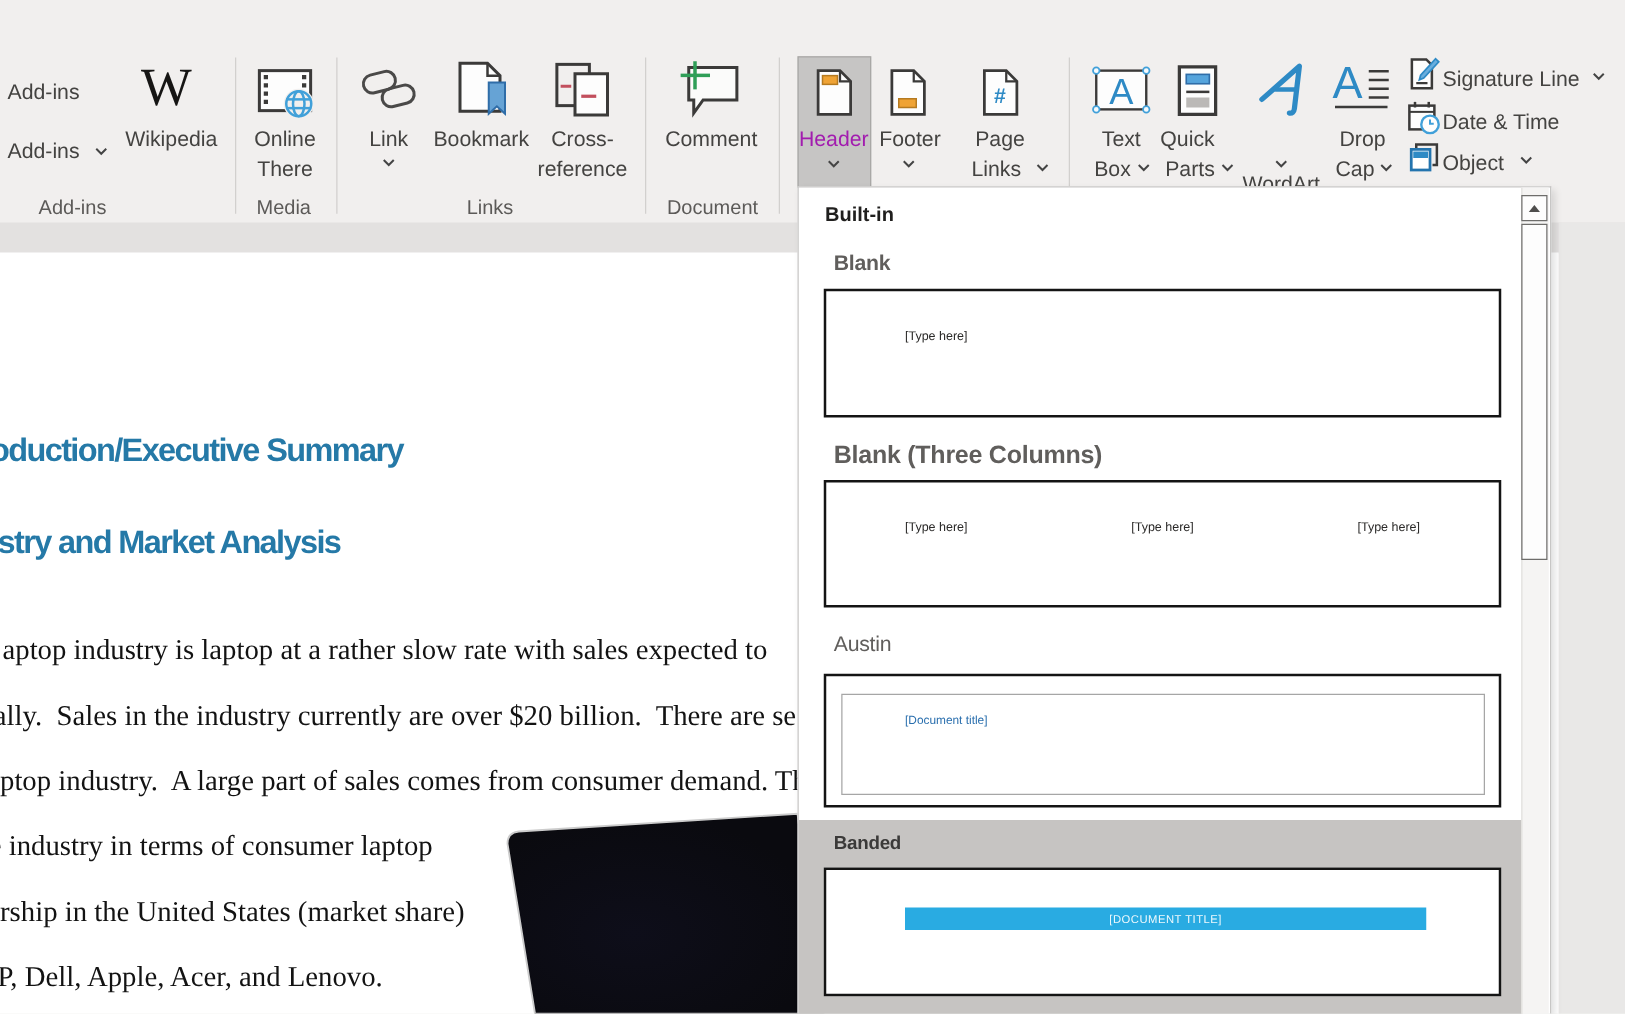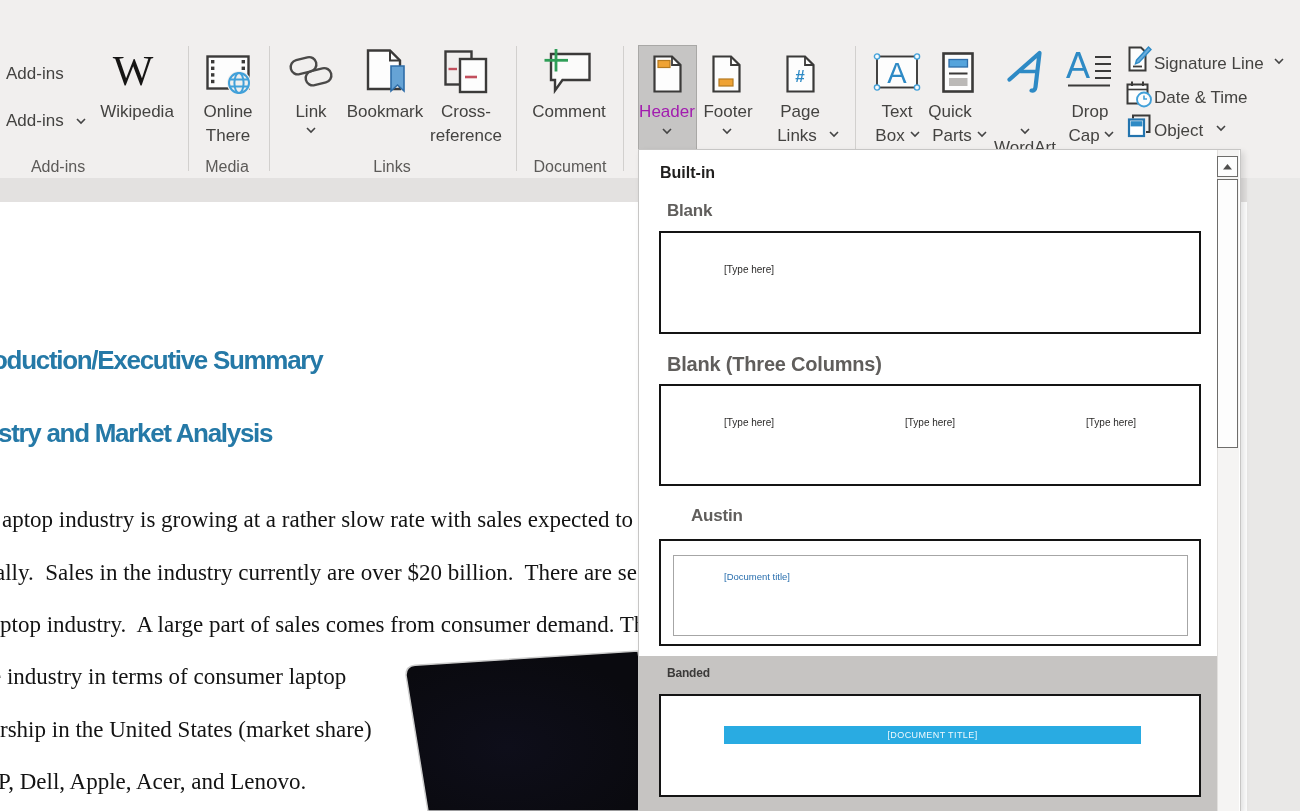--- a/index.html
+++ b/index.html
@@ -217,21 +217,21 @@
 </div>
 
 <div class="abs" style="left:0;top:178px;width:1300px;height:25px;background:#e3e1e0;"></div>
 <div id="page" class="abs" style="left:0;top:202px;width:1247px;height:609px;background:#ffffff;"></div>
 <div class="abs" style="left:1247px;top:178px;width:53px;height:633px;background:#e9e8e7;"></div>
 
 <div class="abs" style="left:-8px;top:345px;font-size:26px;letter-spacing:-1.3px;font-weight:bold;color:#2579a7;white-space:nowrap;">oduction/Executive Summary</div>
 <div class="abs" style="left:-2px;top:418px;font-size:26px;letter-spacing:-1.3px;font-weight:bold;color:#2579a7;white-space:nowrap;">stry and Market Analysis</div>
 
 <div id="bodytext" style="position:absolute;left:0;top:0;font-family:'Liberation Serif',serif;font-size:23px;color:#131313;">
-  <div class="abs bl" style="left:2px;top:507px;">aptop industry is growing at a rather slow rate with sales expected to</div>
+  <div class="abs bl" style="left:2px;top:507px;">aptop industry is laptop at a rather slow rate with sales expected to</div>
   <div class="abs bl" style="left:-5px;top:560px;">ally.&nbsp; Sales in the industry currently are over $20 billion.&nbsp; There are se</div>
   <div class="abs bl" style="left:0px;top:612px;">ptop industry.&nbsp; A large part of sales comes from consumer demand. Th</div>
   <div class="abs bl" style="left:-9px;top:664px;">e industry in terms of consumer laptop</div>
   <div class="abs bl" style="left:0px;top:717px;">rship in the United States (market share)</div>
   <div class="abs bl" style="left:-2px;top:769px;">P, Dell, Apple, Acer, and Lenovo.</div>
 </div>
 
 <svg style="left:395px;top:630px;" width="270" height="181" viewBox="0 0 270 181">
   <defs>
     <radialGradient id="lg1" cx="40%" cy="60%" r="60%">
@@ -250,28 +250,28 @@
     <div class="abs" style="left:63px;top:31px;font-size:10px;color:#2b2a29;">[Type here]</div>
   </div>
 
   <div class="abs" style="left:28px;top:203px;font-size:20px;letter-spacing:-0.2px;font-weight:bold;color:#605e5c;">Blank (Three Columns)</div>
   <div class="abs" style="left:20px;top:234px;width:542px;height:102px;background:#fff;border:2px solid #141414;">
     <div class="abs" style="left:63px;top:31px;font-size:10px;color:#2b2a29;">[Type here]</div>
     <div class="abs" style="left:244px;top:31px;font-size:10px;color:#2b2a29;">[Type here]</div>
     <div class="abs" style="left:425px;top:31px;font-size:10px;color:#2b2a29;">[Type here]</div>
   </div>
 
-  <div class="abs" style="left:28px;top:356px;font-size:17px;letter-spacing:-0.2px;font-weight:bold;color:#605e5c;margin-left:24px;">Austin</div>
+  <div class="abs" style="left:28px;top:356px;font-size:17px;letter-spacing:-0.2px;font-weight:normal;color:#605e5c;">Austin</div>
   <div class="abs" style="left:20px;top:389px;width:542px;height:107px;background:#fff;border:2px solid #141414;">
     <div class="abs" style="left:12px;top:14px;right:11px;bottom:8px;border:1px solid #a6a6a6;"></div>
     <div class="abs" style="left:63px;top:30px;font-size:9.5px;color:#2a6fae;">[Document title]</div>
   </div>
 
   <div class="abs" style="left:0;top:506px;width:579px;height:156px;background:#c6c4c2;">
-    <div class="abs" style="left:28px;top:10px;font-size:12px;letter-spacing:-0.2px;font-weight:bold;color:#3b3a39;">Banded</div>
+    <div class="abs" style="left:28px;top:10px;font-size:15px;letter-spacing:-0.2px;font-weight:bold;color:#3b3a39;">Banded</div>
     <div class="abs" style="left:20px;top:38px;width:542px;height:103px;background:#fff;border:2px solid #141414;">
       <div class="abs" style="left:63px;top:30px;width:417px;height:18px;background:#29abe2;color:rgba(255,255,255,0.92);font-size:9px;text-align:center;line-height:18px;letter-spacing:0.4px;">[DOCUMENT TITLE]</div>
     </div>
   </div>
 
   <div class="abs" style="left:578px;top:0;width:22px;height:662px;background:#f5f4f3;border-left:1px solid #e1dfdd;"></div>
   <div class="abs" style="left:578px;top:6px;width:21px;height:21px;background:#fdfdfd;border:1.5px solid #6e6d6b;">
     <svg style="left:5px;top:7px;" width="9" height="5.5" viewBox="0 0 9 5.5">
         <path d="M4.5 0 L9 5.5 L0 5.5 Z" fill="#4f4e4d"></path>
       </svg>

